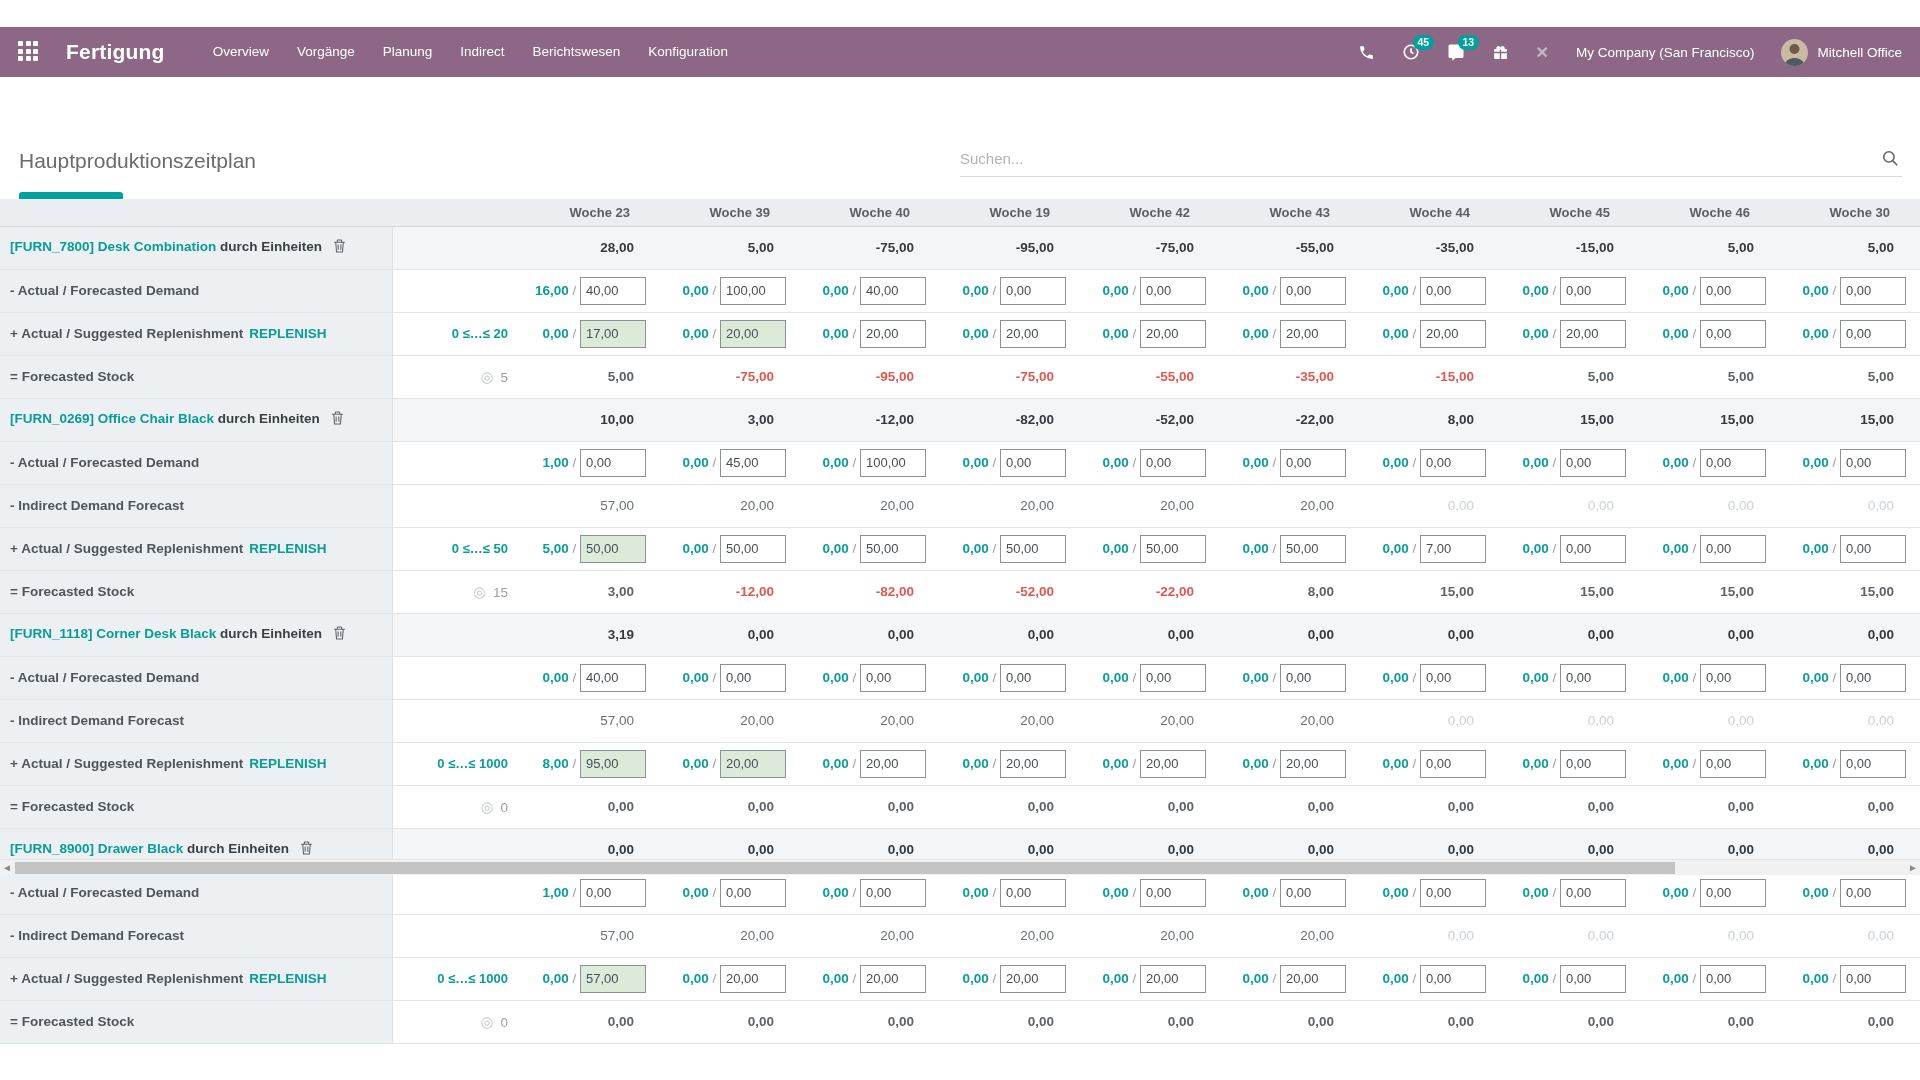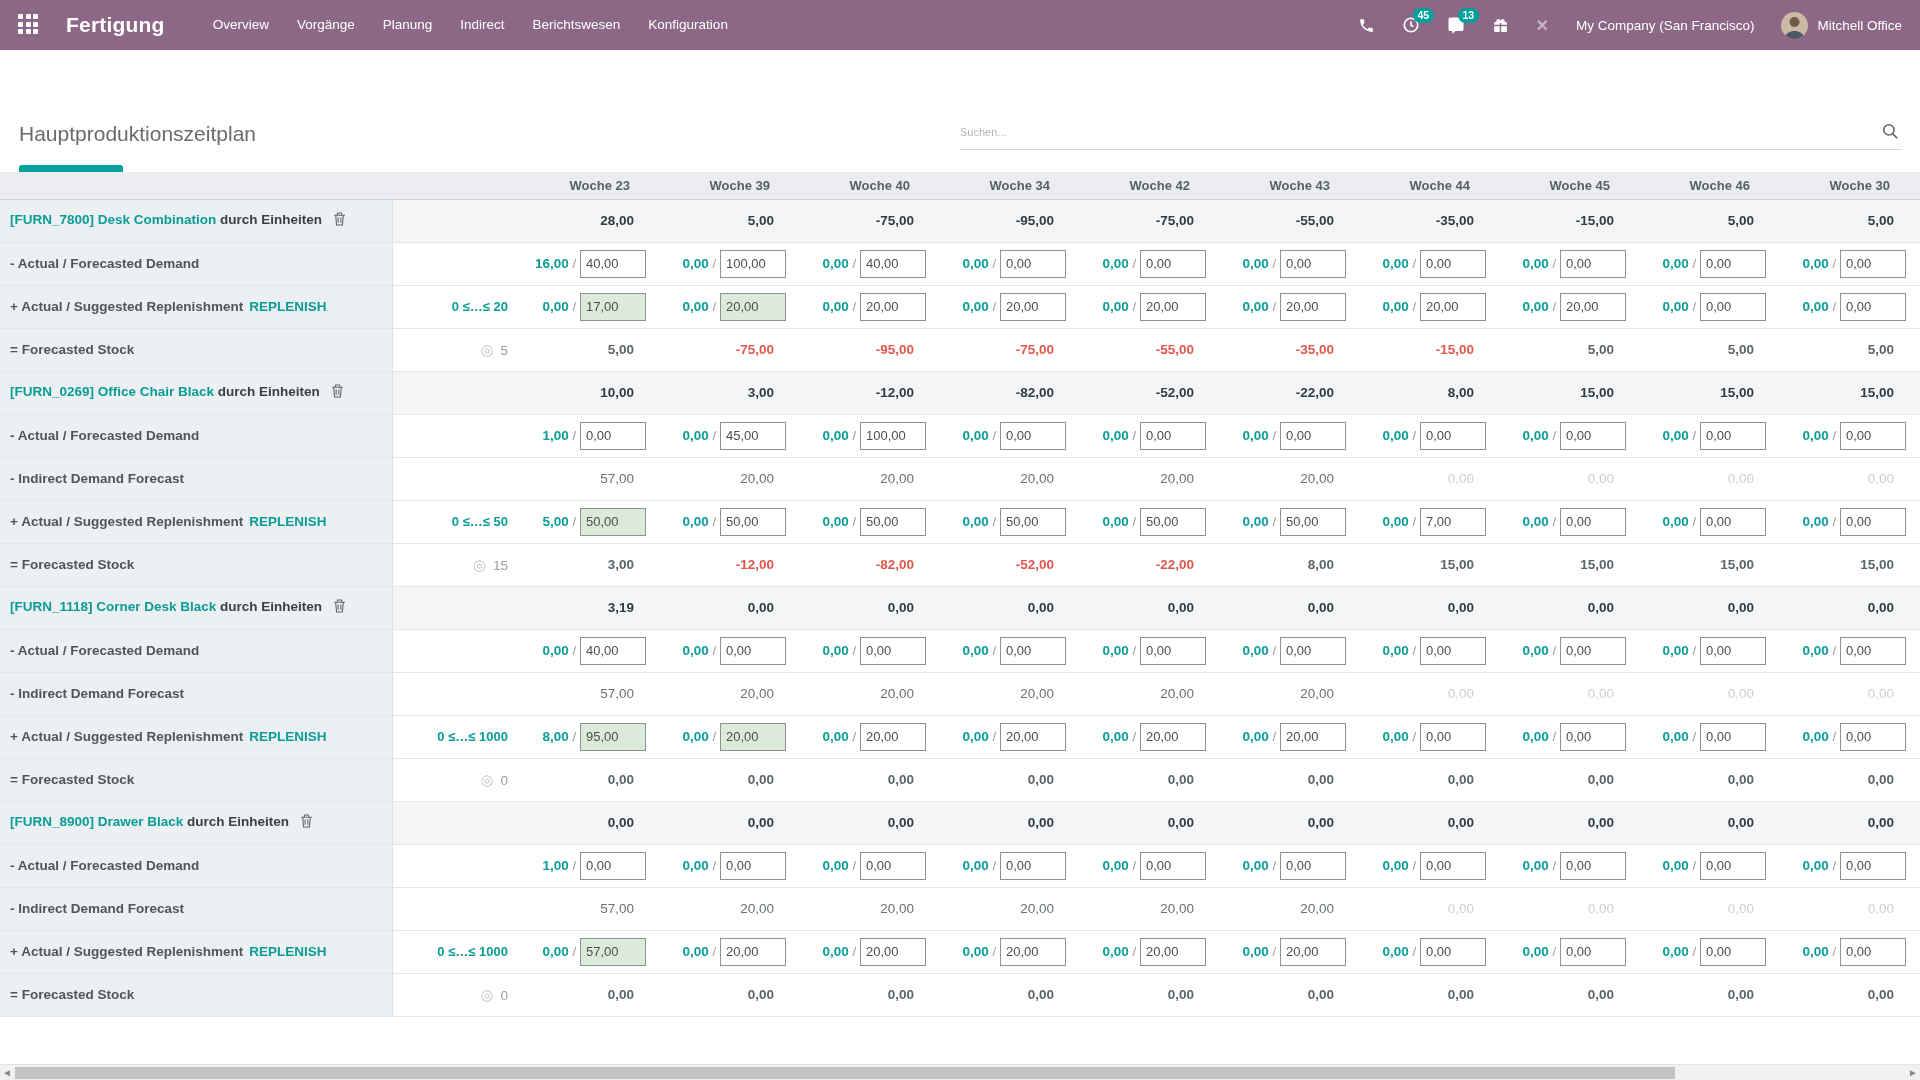--- a/index.html
+++ b/index.html
@@ -1,18 +1,18 @@
 <!DOCTYPE html>
 <html><head>
 <meta charset="utf-8">
 <style>
   * { margin:0; padding:0; box-sizing:border-box; }
   html,body { width:1920px; height:1080px; overflow:hidden; background:#fff;
               font-family:"Liberation Sans", sans-serif; }
-  .page { position:relative; width:1920px; height:1080px; background:#fff; }
+  .page { position:relative; width:1920px; height:848px; background:#fff;margin-top:27px; }
 
   
   .navbar { position:absolute; top:0; left:0; width:1920px; height:50px;
             background:#8c6886; display:flex; align-items:center; padding:0 18px; }
   .apps-icon { width:22px; height:22px; display:grid; grid-template-columns:repeat(3,5px);
                grid-template-rows:repeat(3,5px); gap:2.5px; cursor:pointer; }
   .apps-icon i { background:#fff; border-radius:1px; }
   .brand { color:#fff; font-size:21px; font-weight:700; margin:0 34px 0 26px; letter-spacing:.2px; }
   .nav-menu { display:flex; align-items:center; height:50px; }
   .nav-menu .nav-item { color:#fff; font-size:13.5px; padding:0 14px; line-height:50px; cursor:pointer; }
@@ -26,21 +26,21 @@
   .nav-user { display:flex; align-items:center; gap:9px; cursor:pointer; }
   .avatar { width:27px; height:27px; border-radius:50%; overflow:hidden; display:block; }
   .nav-user-name { color:#fff; font-size:13.5px; }
 
   
   .control-panel { position:absolute; top:50px; left:0; width:1920px; height:122px; background:#fff;border-radius:17px; }
   .breadcrumb { position:absolute; left:19px; top:72px; font-size:21px; color:#6b6b6b; }
   .searchbar { position:absolute; left:960px; right:18px; top:64px; height:36px;
                border-bottom:1px solid #d9d9d9; }
   .searchbar input { width:calc(100% - 34px); height:100%; border:none; outline:none;
-                     font-size:11px; color:#444; font-family:"Liberation Sans",sans-serif; }
+                     font-size:15px; color:#444; font-family:"Liberation Sans",sans-serif; }
   .searchbar input::placeholder { color:#b3b3b3; }
   .search-glass { position:absolute; right:2px; top:8px; cursor:pointer; }
   .cp-buttons { position:absolute; left:19px; top:115px; display:flex; align-items:center; gap:20px; }
   .btn-replenish { background:#00a09d; color:#fff; border:none; font-size:12.5px; font-weight:700;
                    letter-spacing:.3px; padding:9px 15px; border-radius:3px; cursor:pointer;
                    font-family:"Liberation Sans",sans-serif; }
   .btn-add-product { background:none; border:none; color:#0a9c96; font-size:12.5px; font-weight:700;
                      letter-spacing:.3px; cursor:pointer; font-family:"Liberation Sans",sans-serif; }
   .rows-dropdown { position:absolute; left:963px; top:122px; background:none; border:none;
                    font-size:14px; color:#4c4c4c; cursor:pointer; font-family:"Liberation Sans",sans-serif; }
@@ -197,21 +197,21 @@
         <col style="width: 140px;">
         <col style="width: 140px;">
       </colgroup>
     <thead>
         <tr>
           <th></th>
           <th></th>
           <th>Woche 23</th>
           <th>Woche 39</th>
           <th>Woche 40</th>
-          <th>Woche 34</th>
+          <th>Woche 19</th>
           <th>Woche 42</th>
           <th>Woche 43</th>
           <th>Woche 44</th>
           <th>Woche 45</th>
           <th>Woche 46</th>
           <th>Woche 30</th>
         </tr>
       </thead>
     <tbody>
         <tr class="row-product">

